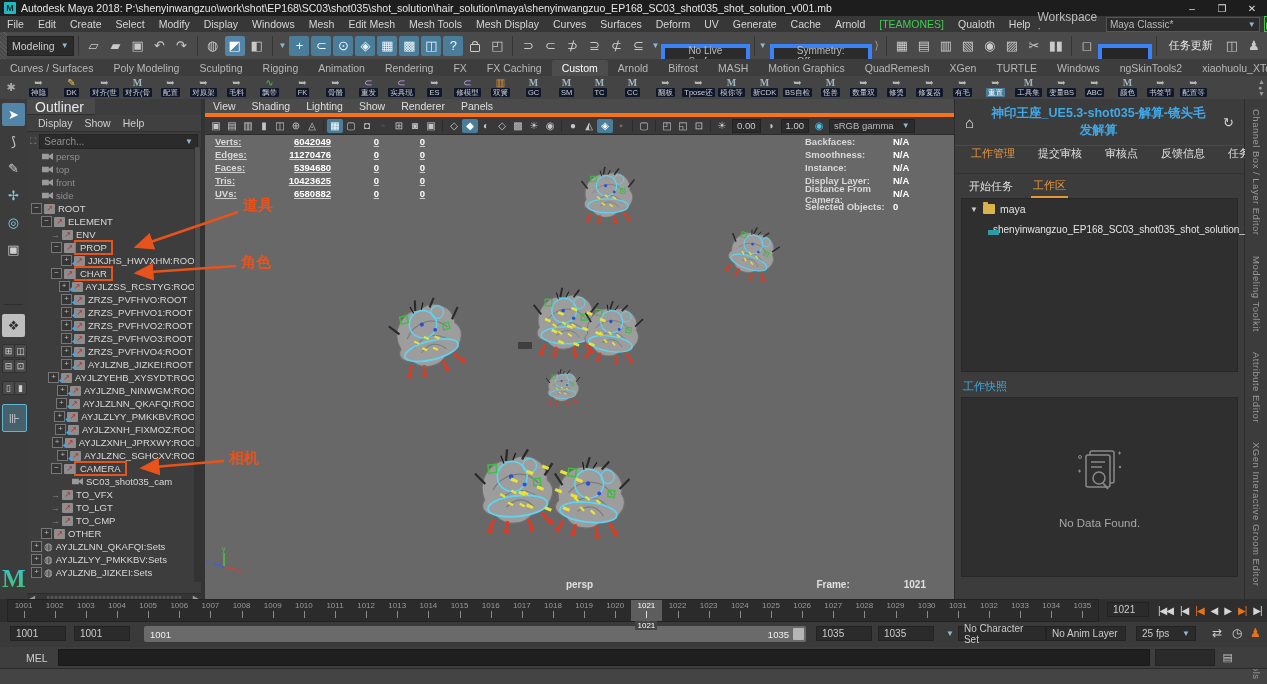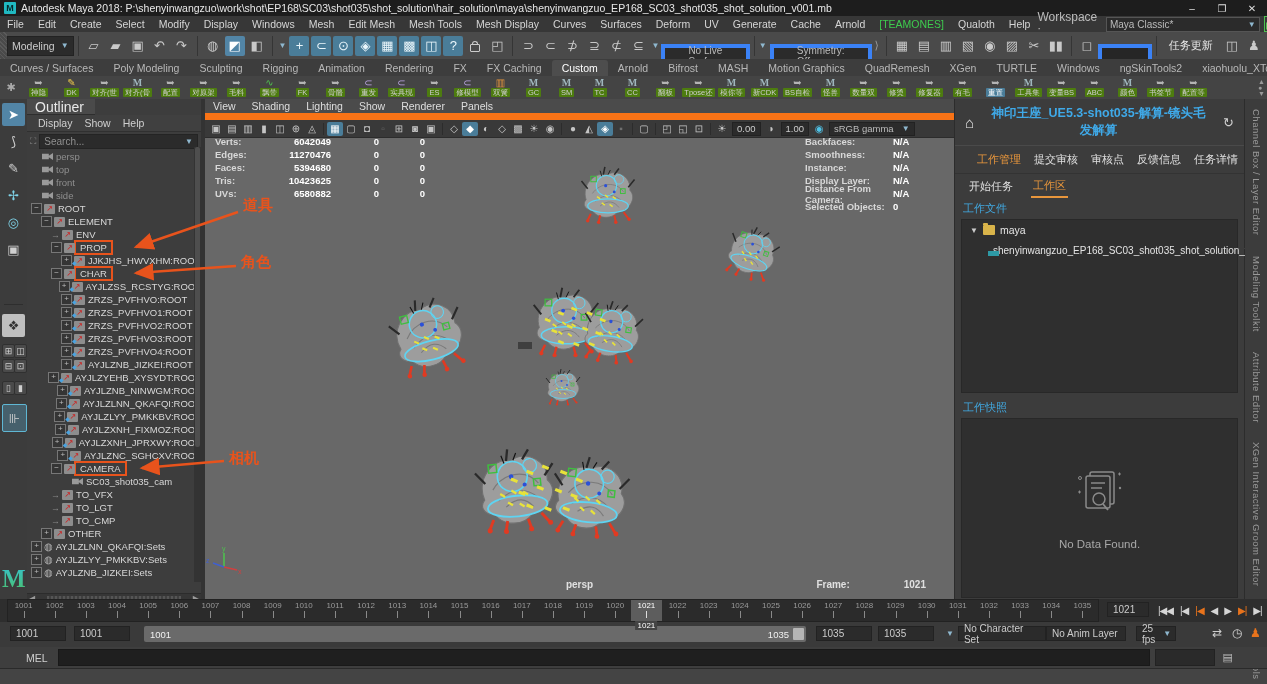--- a/index.html
+++ b/index.html
@@ -37,21 +37,21 @@
   .shelfrow{left:0;top:76px;width:1267px;height:23px;background:#444;display:flex;align-items:center;border-bottom:1px solid #2e2e2e;}
   .shelf-gear{width:22px;display:flex;align-items:center;justify-content:center;color:#aaa;font-size:11px;flex:0 0 auto;}
   .shelf-scroll{position:absolute;right:2px;top:0;height:23px;display:flex;flex-direction:column;justify-content:center;color:#999;font-size:7px;line-height:6px;}
   .sbtn{width:33px;height:22px;display:flex;flex-direction:column;align-items:center;justify-content:flex-start;flex:0 0 auto;}
   .sicon{height:11px;font-size:10px;line-height:11px;color:#b5b5b5;}
   .sicon.maya{color:#9fb6bd;font-weight:bold;font-family:"Liberation Serif",serif;}
   .sicon.pencil{color:#e8c44a;}
   .sicon.spiral{color:#4fc24f;}
   .sicon.clip{color:#b9a3e0;}
   .sicon.bars{color:#e0923c;}
-  .slabel{background:#4d7c0f;color:#cfcfcf;font-size:7.5px;line-height:9px;padding:0 2px;border-radius:1px;max-width:31px;overflow:hidden;white-space:nowrap;}
+  .slabel{background:#0f172a;color:#cfcfcf;font-size:7.5px;line-height:9px;padding:0 2px;border-radius:1px;max-width:31px;overflow:hidden;white-space:nowrap;}
   .slabel.blue{background:#4a7d99;color:#fff;}
   
   .toolbox{left:0;top:99px;width:27px;height:500px;background:#3c3c3c;border-right:1px solid #2c2c2c;}
   .tool{position:absolute;left:2px;width:23px;height:23px;display:flex;align-items:center;justify-content:center;color:#cfcfcf;font-size:13px;border-radius:2px;}
   .tool.active{background:#5285a6;color:#fff;}
   .tool.tealg{color:#7fd3e8;}
   .tool.small{height:12px;font-size:9px;width:11px;background:#4a4a4a;border:1px solid #303030;}
   .tool.lay{border:1px solid #5fb7d4;background:#46606c;height:26px;}
   .maya-logo{position:absolute;left:2px;bottom:6px;font-size:25px;font-weight:bold;font-family:"Liberation Serif",serif;background:linear-gradient(180deg,#35c2cf,#4cc06a);-webkit-background-clip:text;background-clip:text;color:transparent;}
   
@@ -72,50 +72,50 @@
   .ic-set{color:#b5b5b5;font-size:10px;margin-right:3px;flex:0 0 auto;line-height:10px;}
   .olabel{color:#d8d8d8;font-size:9.5px;}
   .olabel.gray{color:#8f8f8f;}
   .olabel.boxed{border:2px solid #e8531c;padding:0 4px;margin-left:-4px;}
   .ol-hscroll{height:9px;background:#363636;display:flex;align-items:center;border-top:1px solid #2c2c2c;}
   .ol-hscroll .thumb{height:5px;background:repeating-linear-gradient(90deg,#555 0 2px,#404040 2px 4px);flex:1;margin:0 12px;}
   .ol-vscroll{position:absolute;right:0;top:48px;width:7px;height:435px;background:#333;}
   .ol-vscroll .vthumb{position:absolute;top:0;left:1px;width:5px;height:300px;background:#4e4e4e;border-radius:2px;}
   
   .viewport{left:205px;top:99px;width:750px;height:500px;background:#686868;border-right:1px solid #2c2c2c;box-sizing:border-box;}
-  .vp-menus{height:14px;background:#4b4b4b;display:flex;align-items:center;border-bottom:7px solid #f97316;}
+  .vp-menus{height:14px;background:#4b4b4b;display:flex;align-items:center;border-bottom:4px solid #f97316;}
   .vp-menus span{padding:0 8px;color:#dedede;font-size:10.5px;}
   .vp-icons{height:17px;background:#393939;display:flex;align-items:center;border-bottom:1px solid #2c2c2c;padding-left:3px;}
   .vpi{width:16px;height:14px;display:flex;align-items:center;justify-content:center;color:#c5c5c5;font-size:10px;flex:0 0 auto;border-radius:2px;}
   .vpi.hl{background:#4a7d99;color:#fff;}
   .vpi.dim{color:#6f6f6f;}
   .vpi.teal{color:#4fc3e8;}
   .vpi-sep{width:1px;height:12px;background:#2c2c2c;margin:0 3px;flex:0 0 auto;}
   .vpi-field{background:#2b2b2b;border:1px solid #222;height:12px;color:#ccc;font-size:9.5px;display:flex;align-items:center;padding:0 4px;margin:0 2px;flex:0 0 auto;}
   .vpi-combo{background:#2b2b2b;border:1px solid #222;height:12px;color:#bbb;font-size:9.5px;display:flex;align-items:center;gap:8px;padding:0 4px;margin:0 2px;flex:0 0 auto;}
-  .hud-left{position:absolute;left:10px;top:36px;}
+  .hud-left{position:absolute;left:10px;top:36px;text-decoration:underline;}
   .hud-row{display:flex;height:13px;align-items:center;font-size:9.5px;font-weight:bold;}
   .hud-row .hl1{width:44px;color:#d8d8d8;}
   .hud-row .hv1{width:72px;text-align:right;color:#fff;}
   .hud-row .hv2{width:48px;text-align:right;color:#fff;}
   .hud-row .hv3{width:46px;text-align:right;color:#fff;}
   .hud-right{position:absolute;left:600px;top:36px;}
   .hud-rrow{display:flex;height:13px;align-items:center;font-size:9.5px;font-weight:bold;}
   .hud-rrow .hrl{width:88px;color:#d8d8d8;}
   .hud-rrow .hrv{color:#fff;}
   .vp-persp{position:absolute;left:0;width:100%;bottom:9px;text-align:center;color:#e0e0e0;font-size:10px;font-weight:bold;}
   .vp-frame{position:absolute;right:28px;bottom:9px;color:#e0e0e0;font-size:10px;font-weight:bold;display:flex;gap:54px;}
   .vp-svg{position:absolute;left:0;top:31px;width:750px;height:469px;}
   
   .taskpanel{left:955px;top:99px;width:290px;height:500px;background:#3c3c3c;box-sizing:border-box;border-right:1px solid #2c2c2c;}
   .tp-header{height:46px;display:flex;align-items:center;padding:0 10px;gap:12px;border-bottom:1px solid #4a4a4a;}
   .home-ic{color:#e8e8e8;font-size:15px;}
   .tp-title{color:#3fa9e8;font-size:12.5px;font-weight:bold;flex:1;text-align:center;}
   .refresh-ic{color:#cfcfcf;font-size:13px;}
-  .tp-tabs{height:27px;display:flex;align-items:center;gap:13px;padding:0 22px;border-bottom:1px solid #333;}
+  .tp-tabs{height:27px;display:flex;gap:23px;padding:0 16px;border-bottom:1px solid #333;}
   .tp-tab{color:#e0e0e0;font-size:11px;white-space:nowrap;}
   .tp-tab.active{color:#e8963c;}
   .tp-subtabs{height:24px;display:flex;align-items:center;gap:16px;padding:0 12px;}
   .tp-subtab{color:#e0e0e0;font-size:11px;padding:3px 2px;}
   .tp-subtab.active{color:#e8963c;border-bottom:2px solid #e8963c;}
   .tp-sec{color:#41a8e0;font-size:11px;padding:3px 8px;}
   .tp-box{background:#2f2f2f;border:1px solid #282828;margin:0 6px;}
   .filebox{height:172px;}
   .frow{display:flex;align-items:center;height:20px;padding-left:8px;gap:5px;color:#e4e4e4;font-size:10.5px;}
   .tri{color:#ccc;font-size:8px;}
@@ -896,21 +896,20 @@
         <span class="tp-tab">提交审核</span>
         <span class="tp-tab">审核点</span>
         <span class="tp-tab">反馈信息</span>
         <span class="tp-tab">任务详情</span>
         <span class="tp-tab">版本信息</span>
       </div>
     <div class="tp-subtabs" id="tp-subtabs">
         <span class="tp-subtab">开始任务</span>
         <span class="tp-subtab active">工作区</span>
       </div>
-    <div class="tp-sec">工作文件</div>
     <div class="tp-box filebox">
       <div class="frow">
         <span class="tri">▼</span>
         <span class="folder-ic"></span>
         <span>maya</span>
       </div>
       <div class="frow" style="padding-left:26px;">
         <span class="file-ic"></span>
         <span class="file-row-label">shenyinwangzuo_EP168_SC03_shot035_shot_solution_v001.mb</span>
       </div>
@@ -1002,21 +1001,21 @@
     <div class="rfield" style="left:816px;width:56px;">1035</div>
     <div class="rfield" style="left:878px;width:56px;">1035</div>
     <div class="rcombo" style="left:946px;">
       <span class="carr">▼</span>
         <div class="box" style="width:88px;">No Character Set</div>
     </div>
     <div class="rcombo" style="left:1046px;">
       <div class="box" style="width:80px;">No Anim Layer</div>
     </div>
     <div class="rcombo" style="left:1136px;">
-      <div class="box" style="width:40px;justify-content:space-between;">
+      <div class="box" style="width:60px;justify-content:space-between;">
           <span>25 fps</span>
           <span class="carr">▼</span>
         </div>
     </div>
     <div class="ricon" style="left:1212px;">⇄</div>
     <div class="ricon" style="left:1232px;">◷</div>
     <div class="ricon orange" style="left:1250px;">♟</div>
   </div>
 
   <div class="abs melrow">

